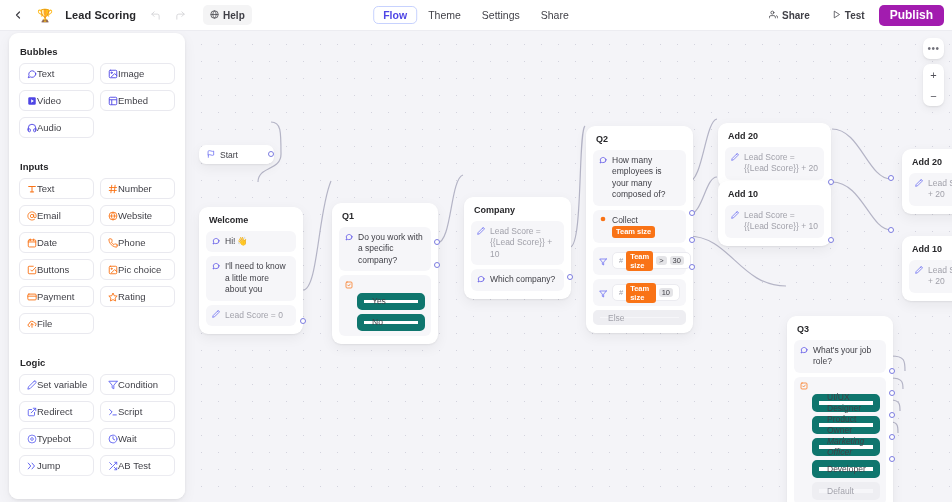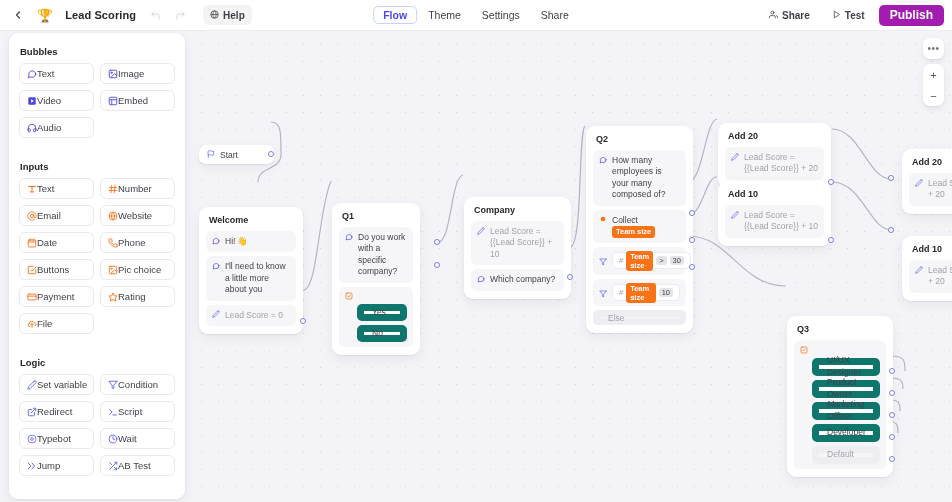--- a/index.html
+++ b/index.html
@@ -355,21 +355,21 @@
       <span class="ni ic-purple">
           <svg viewBox="0 0 24 24" fill="none" stroke="currentColor" stroke-width="2.2" stroke-linecap="round" stroke-linejoin="round">
             <path d="M17 3a2.8 2.8 0 1 1 4 4L7.5 20.5 2 22l1.5-5.5L17 3z"></path>
           </svg>
         </span>
       <span class="ntx">Lead Score = 0</span>
     </div>
   </div>
   <div class="dot small" style="left:300px; top:287px;"></div>
 
-  <div class="grp" style="left:332px; top:172px; width:88px;">
+  <div class="grp" style="left:332px; top:172px; width:106px;">
     <div class="grp-name">Q1</div>
     <div class="node">
       <span class="ni ic-blue">
           <svg viewBox="0 0 24 24" fill="none" stroke="currentColor" stroke-width="2.2" stroke-linecap="round" stroke-linejoin="round">
             <path d="M21 11.5a8.4 8.4 0 0 1-9 8.4 8.4 8.4 0 0 1-3.8-.9L3 21l1.9-5.1a8.4 8.4 0 1 1 16.1-4.4z"></path>
           </svg>
         </span>
       <span class="ntx">Do you work with a specific company?</span>
     </div>
     <div class="node choicewrap">
@@ -508,20 +508,28 @@
           </svg>
         </span>
       <span class="ntx"><span>Lead Sco</span><br><span>+ 20</span></span>
     </div>
   </div>
   <div class="dot small" style="left:888px; top:144px;"></div>
   <div class="dot small" style="left:888px; top:196px;"></div>
 
   <div class="grp" style="left:787px; top:285px; width:106px;">
     <div class="grp-name">Q3</div>
+    <div class="node">
+      <span class="ni ic-blue">
+          <svg viewBox="0 0 24 24" fill="none" stroke="currentColor" stroke-width="2.2" stroke-linecap="round" stroke-linejoin="round">
+            <path d="M21 11.5a8.4 8.4 0 0 1-9 8.4 8.4 8.4 0 0 1-3.8-.9L3 21l1.9-5.1a8.4 8.4 0 1 1 16.1-4.4z"></path>
+          </svg>
+        </span>
+      <span class="ntx">What's your job role?</span>
+    </div>
     <div class="node choicewrap">
       <div class="choice-head">
         <span class="ni ic-orange2">
             <svg viewBox="0 0 24 24" fill="none" stroke="currentColor" stroke-width="2.2" stroke-linecap="round" stroke-linejoin="round">
               <rect x="3" y="3" width="18" height="18" rx="3"></rect>
               <path d="M8 12l3 3 5-6"></path>
             </svg>
           </span>
       </div>
       <div class="opt inner" style="height:18px;">UI/UX Designer</div>

